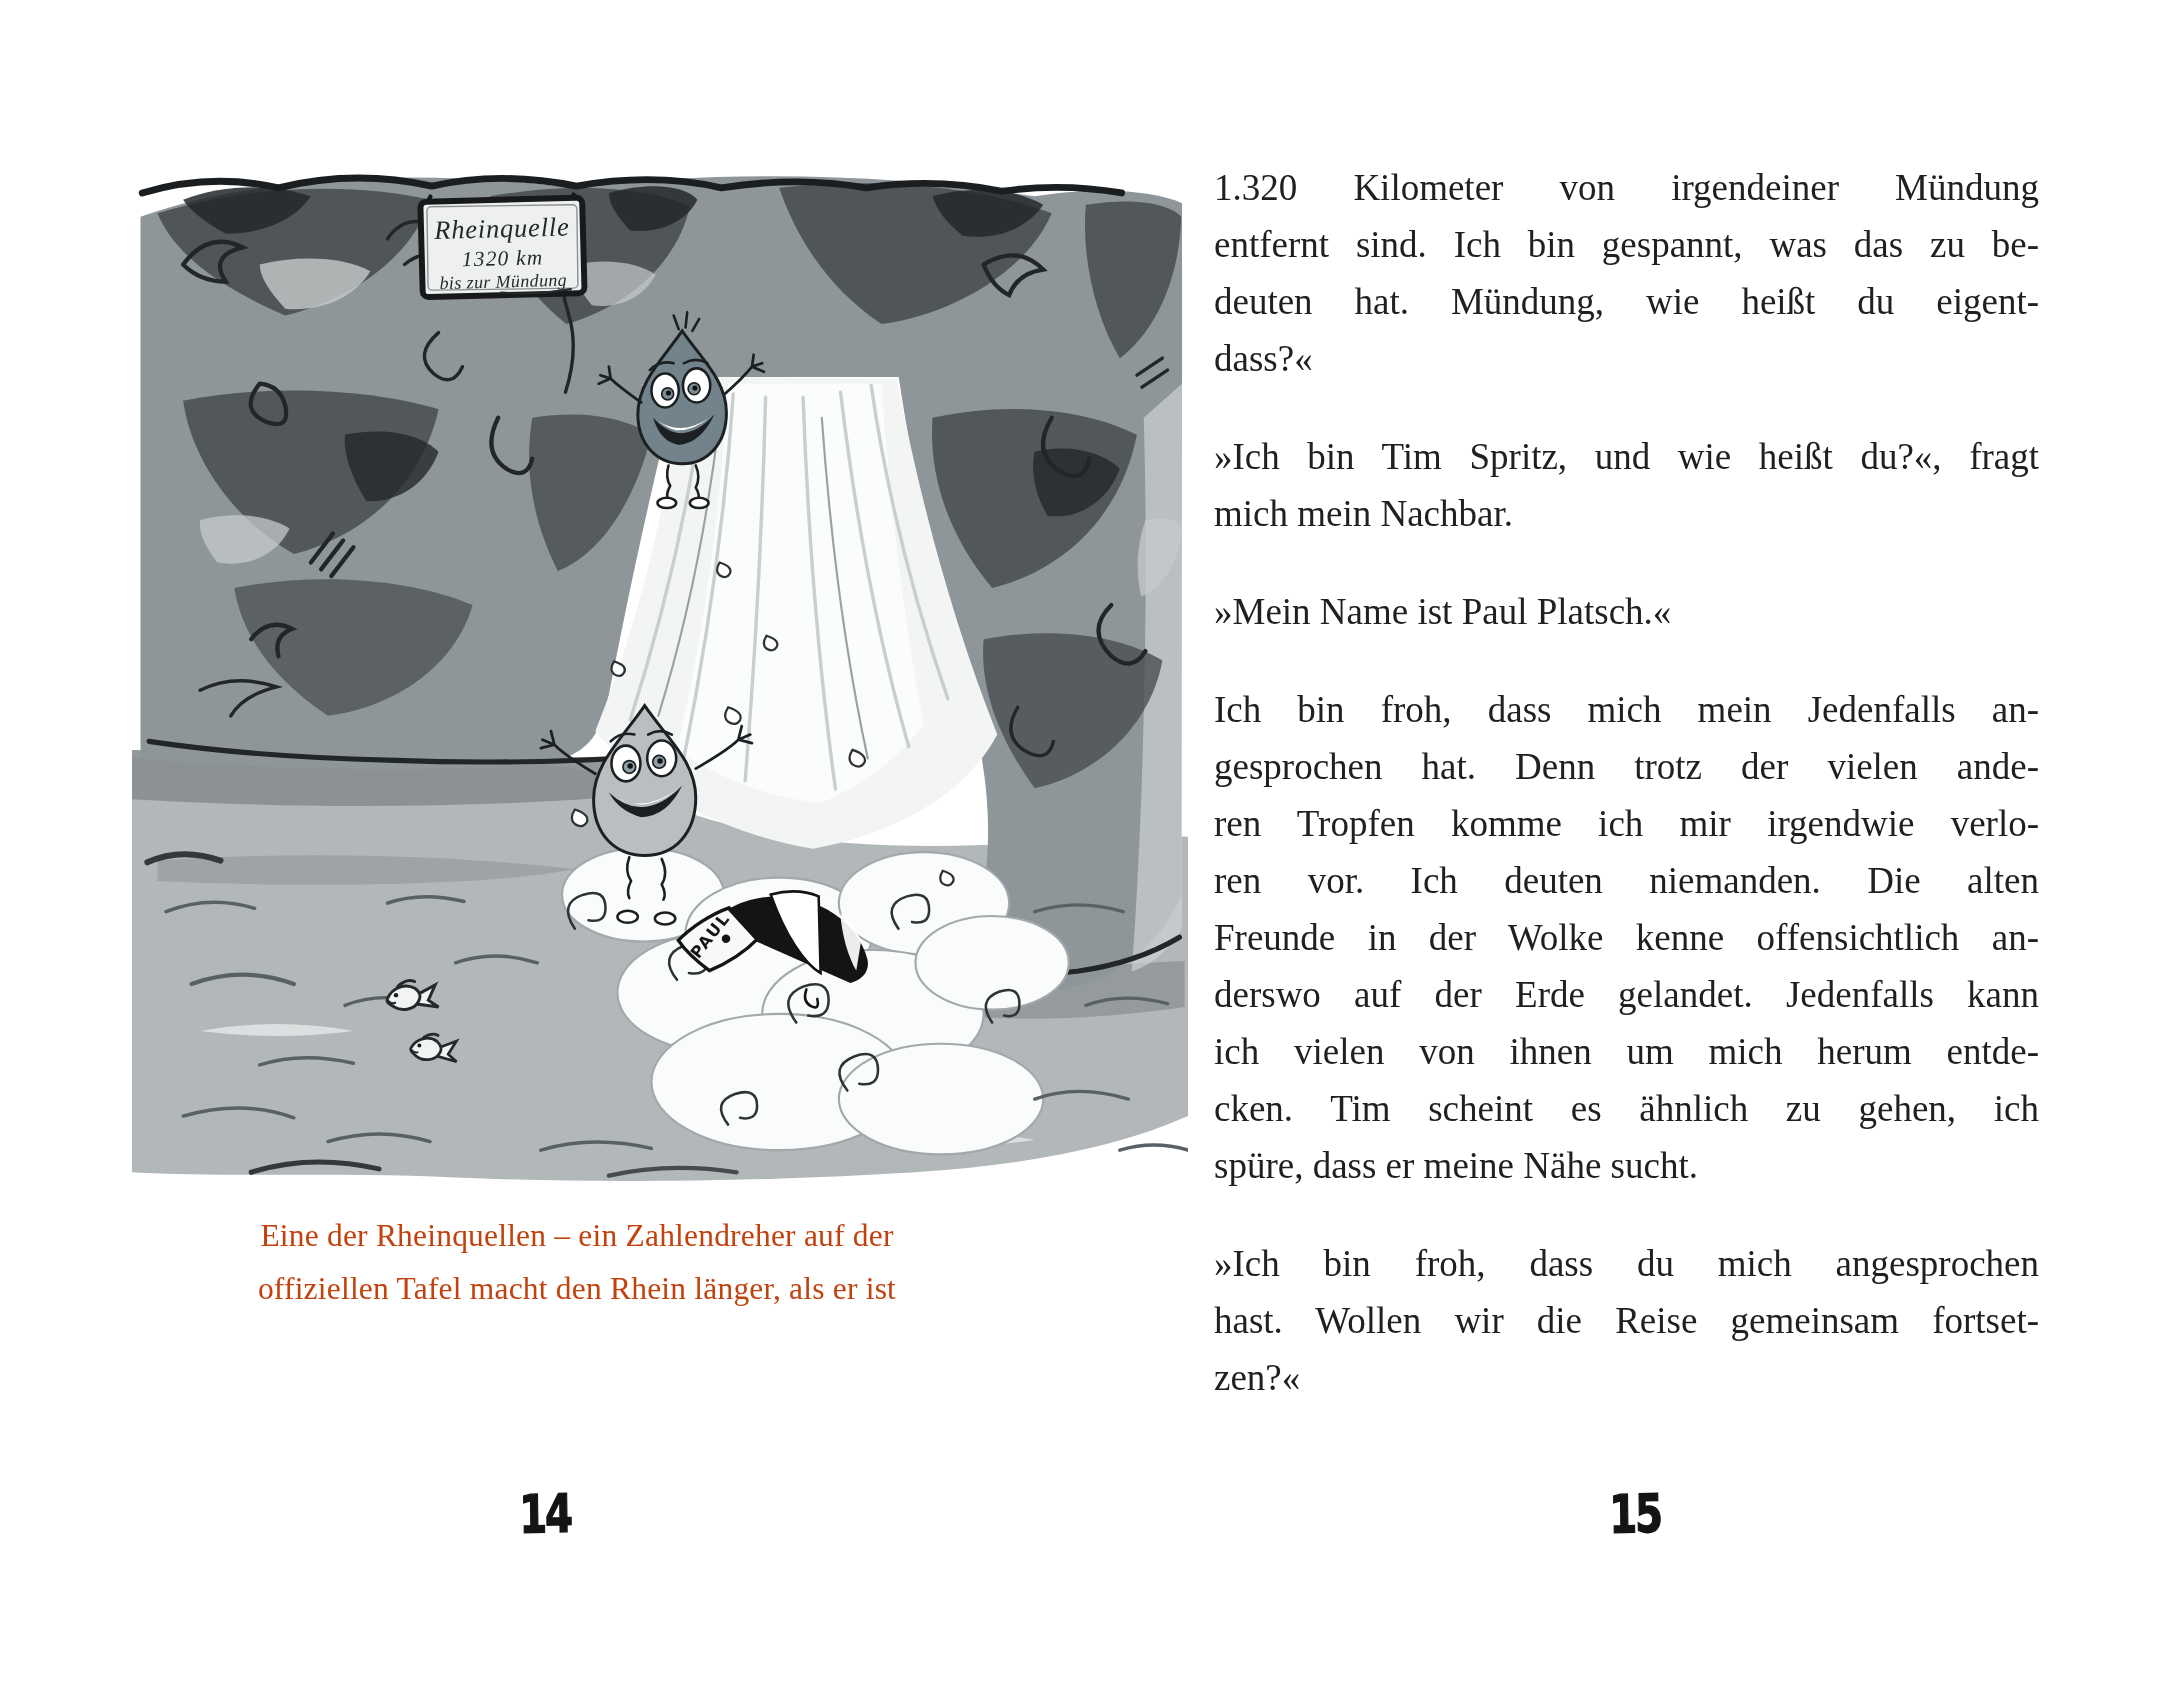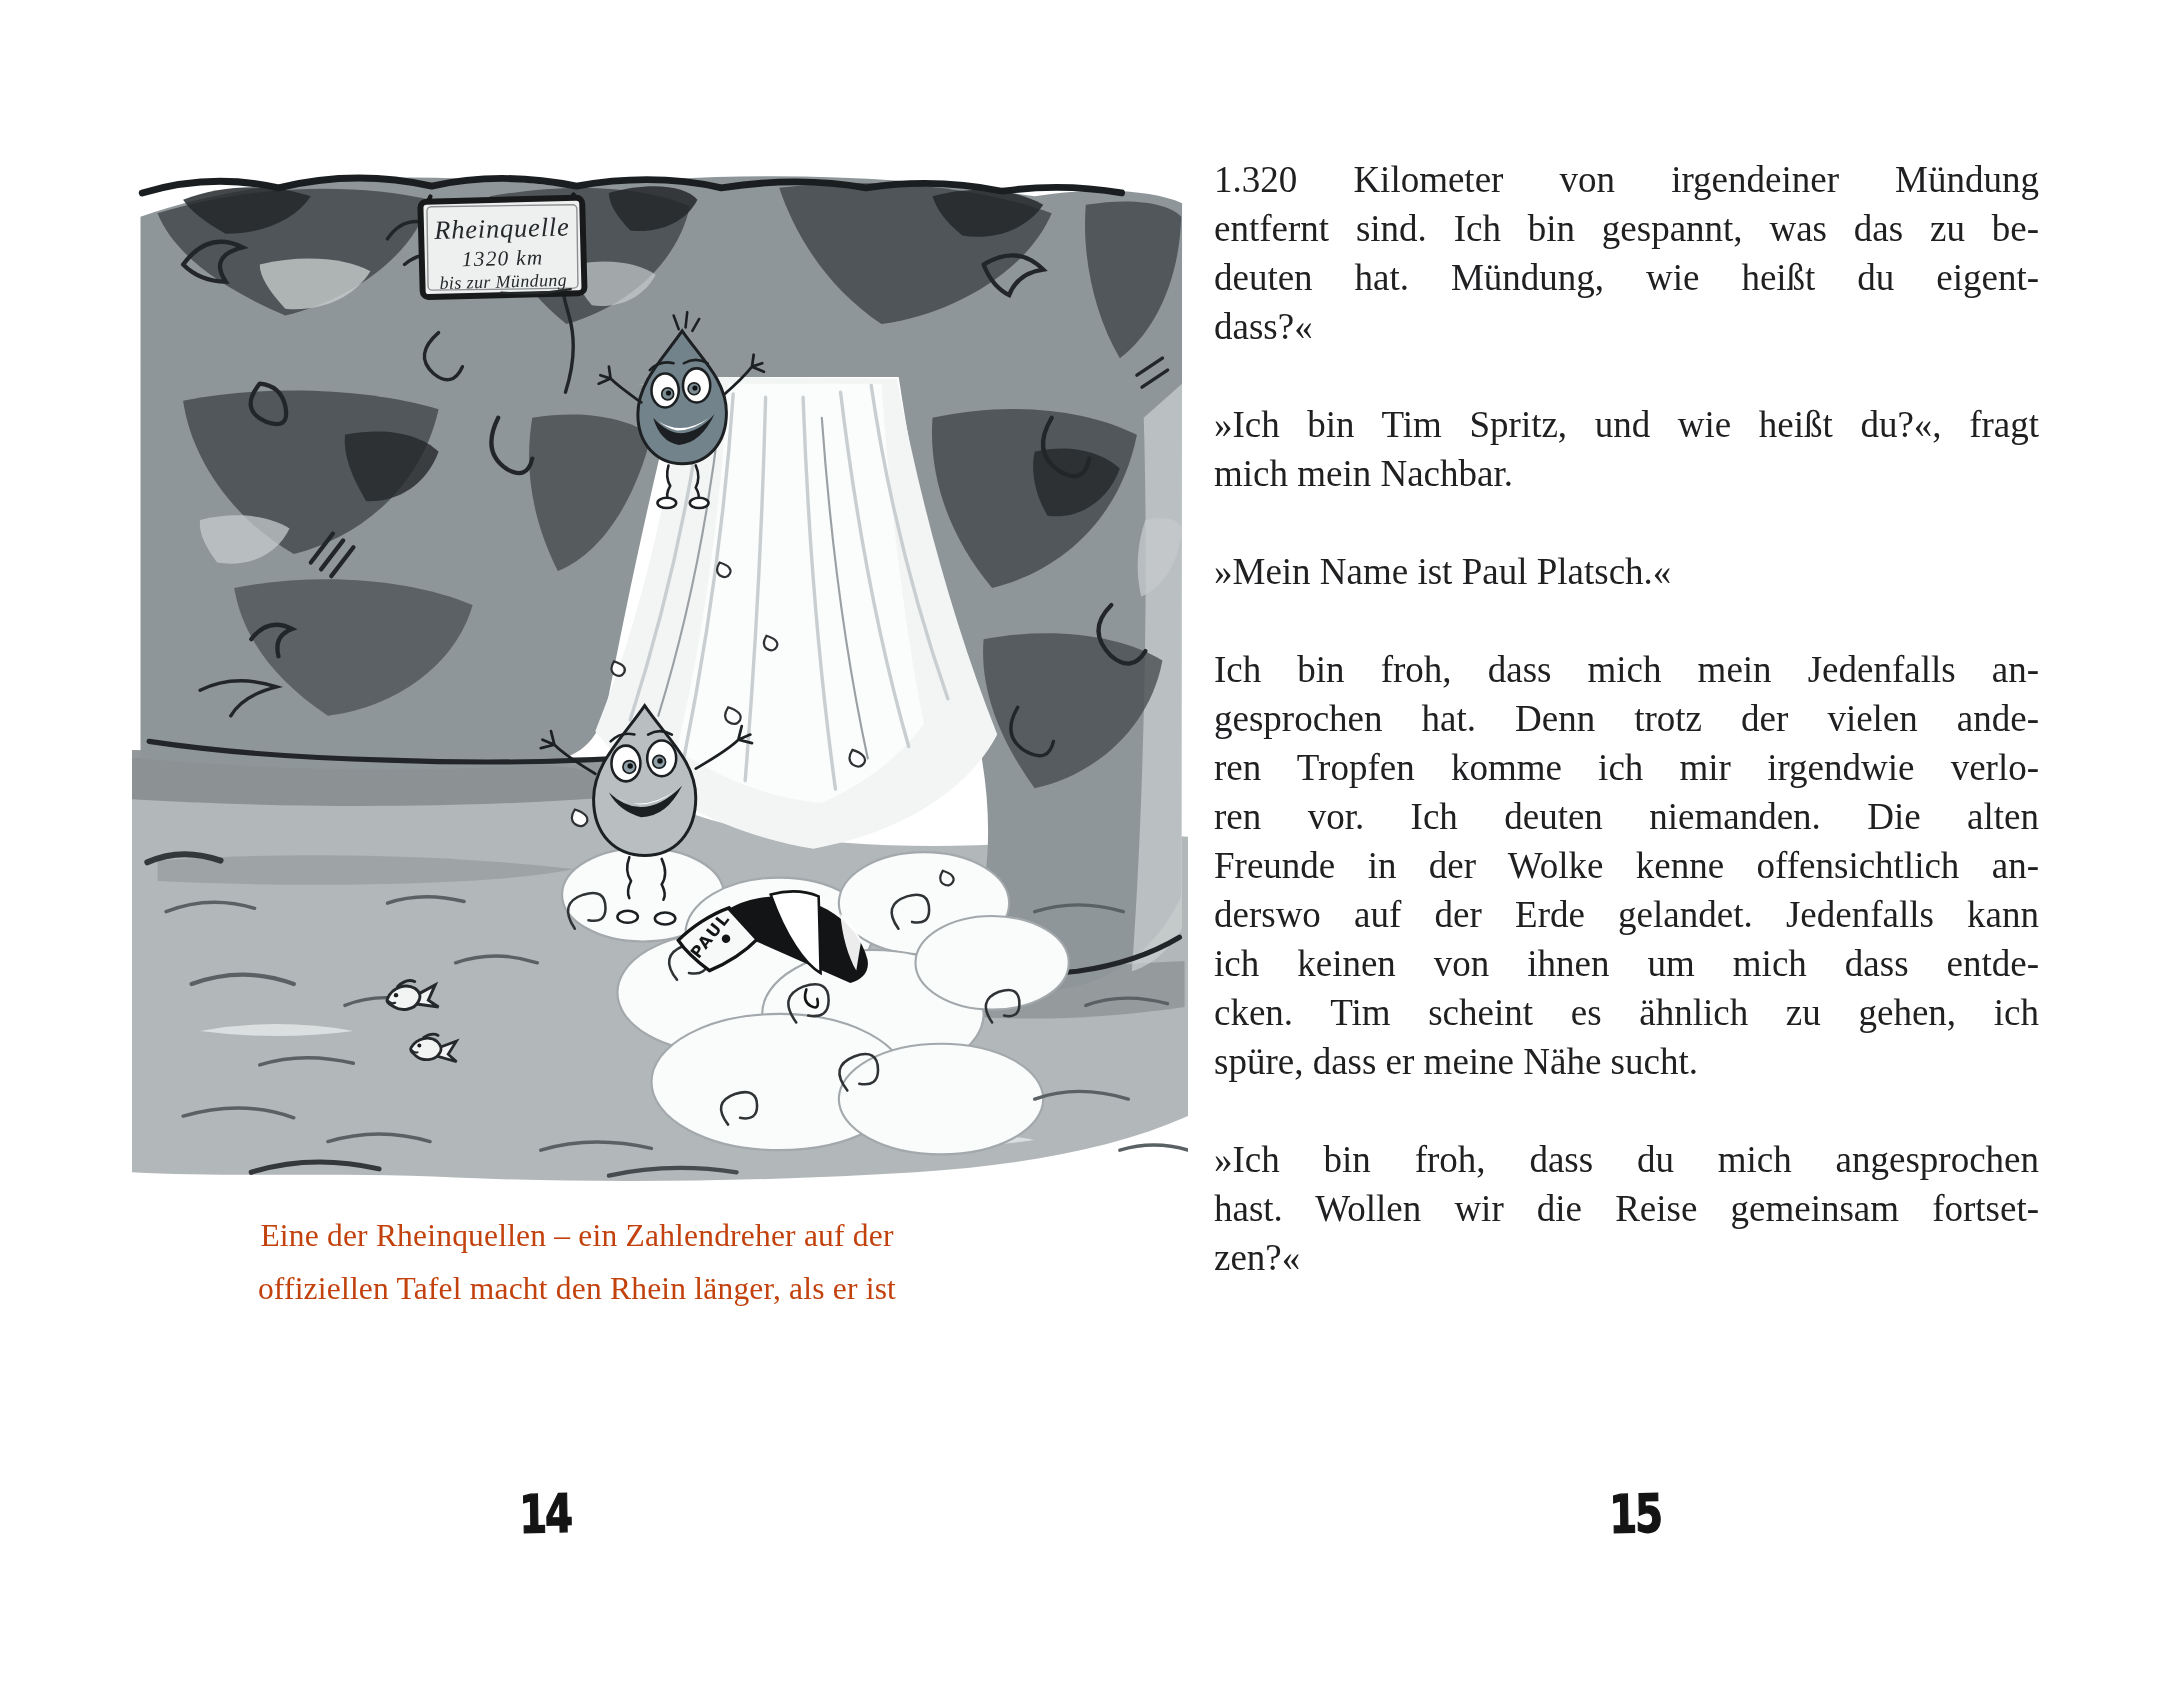--- a/index.html
+++ b/index.html
@@ -24,21 +24,21 @@
   }
   #pagenum-left{left:477px;}
   #pagenum-right{left:1567px;}
 
   
   #page-right-text{
     left:1214px;top:155px;width:825px;
     font-size:37px;line-height:49px;color:#202022;
   }
   .para{margin:0 0 49px 0;}
-  .line{text-align:justify;text-align-last:justify;white-space:normal;}
+  .line{text-align:justify;text-align-last:justify;white-space:normal;margin-top:8px;}
   .line.lastline{text-align-last:left;}
 
   
   text.signscript{font-family:"Liberation Serif",serif;font-style:italic;fill:#26292b;}
   text.caplabel{font-family:"DejaVu Sans",sans-serif;font-weight:bold;fill:#121415;}
 </style>
 </head>
 <body>
 
 <svg id="illustration" class="abs" viewBox="0 0 1240 1210" xmlns="http://www.w3.org/2000/svg">
@@ -263,21 +263,21 @@
     <div class="para">
       <div class="line lastline">»Mein Name ist Paul Platsch.«</div>
     </div>
     <div class="para">
       <div class="line">Ich bin froh, dass mich mein Jedenfalls an-</div>
       <div class="line">gesprochen hat. Denn trotz der vielen ande-</div>
       <div class="line">ren Tropfen komme ich mir irgendwie verlo-</div>
       <div class="line">ren vor. Ich deuten niemanden. Die alten</div>
       <div class="line">Freunde in der Wolke kenne offensichtlich an-</div>
       <div class="line">derswo auf der Erde gelandet. Jedenfalls kann</div>
-      <div class="line">ich keinen von ihnen um mich dass entde-</div>
+      <div class="line">ich vielen von ihnen um mich herum entde-</div>
       <div class="line">cken. Tim scheint es ähnlich zu gehen, ich</div>
       <div class="line lastline">spüre, dass er meine Nähe sucht.</div>
     </div>
     <div class="para">
       <div class="line">»Ich bin froh, dass du mich angesprochen</div>
       <div class="line">hast. Wollen wir die Reise gemeinsam fortset-</div>
       <div class="line lastline">zen?«</div>
     </div>
   </div>
 

